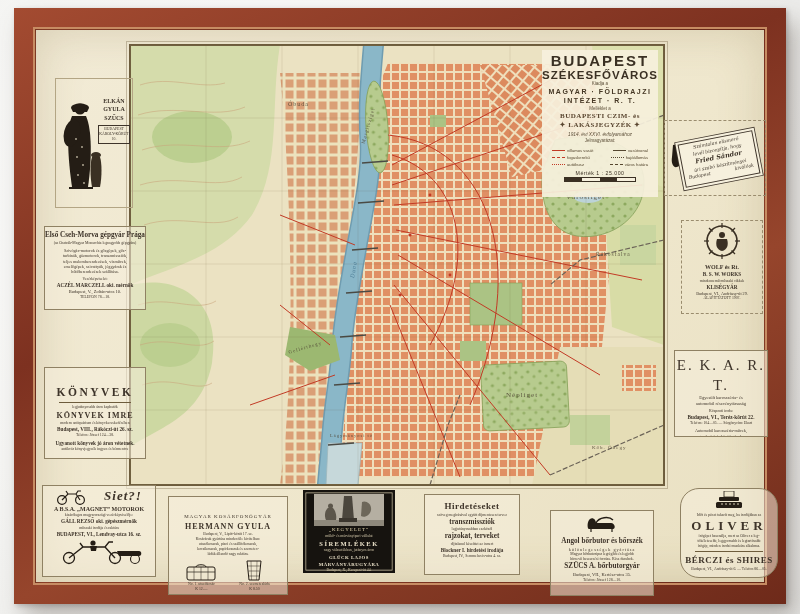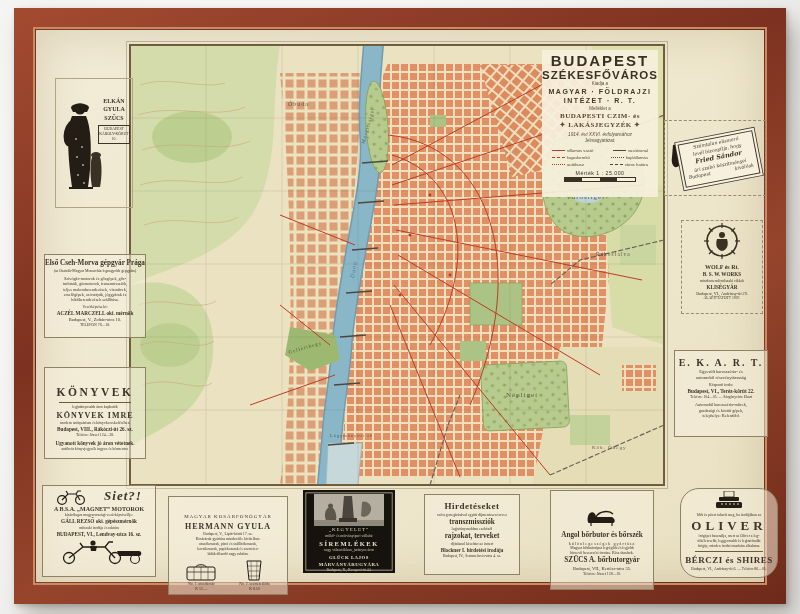--- a/index.html
+++ b/index.html
@@ -56,55 +56,55 @@
     color:#3e342a;text-align:center;overflow:hidden;font-family:"Liberation Serif",serif;}
   .t38{font-size:3.8px;line-height:1.3;}
   .t4{font-size:4.2px;line-height:1.3;}
   .t45{font-size:4.5px;line-height:1.35;}
   .t5{font-size:5px;line-height:1.35;}
   .b5{font-size:5.2px;line-height:1.4;font-weight:bold;}
   .b6{font-size:6px;line-height:1.4;font-weight:bold;}
   .b7{font-size:7.2px;line-height:1.35;font-weight:bold;}
   .b8{font-size:8px;line-height:1.4;font-weight:bold;letter-spacing:1px;}
   .b9{font-size:9px;line-height:1.4;font-weight:bold;letter-spacing:.5px;}
-  .b11{font-size:10px;line-height:1.3;font-weight:bold;letter-spacing:2px;}
+  .b11{font-size:15px;line-height:1.3;font-weight:normal;letter-spacing:2px;}
   .rule{height:0;border-top:1px solid #6d5c3c;margin:2px 14px;}
   .gap2{height:2px;}
   
   .ad-elkan{left:19px;top:48px;width:76px;height:128px;border-color:#b3a584;background:transparent;}
   .elkan-lady{position:absolute;left:3px;top:20px;}
   .elkan-text{position:absolute;right:2px;top:18px;width:32px;}
   .elkan-box{border:0.8px solid #3e342a;margin-top:3px;padding:1px 0;}
   .ad-card{left:628px;top:90px;width:100px;height:74px;border:1px dashed #9a8c6e;background:transparent;}
   .card-tilt{position:absolute;left:16px;top:16px;width:74px;height:40px;background:#f6f0dd;
     border:1px solid #3e342a;box-shadow:0 0 0 2px #f6f0dd, 0 0 0 2.8px #3e342a;
     transform:rotate(-11deg);font-style:italic;font-size:4.6px;line-height:1.45;
     font-family:"DejaVu Serif",serif;padding-top:2px;}
   .card-hand{position:absolute;left:6px;top:22px;}
   .ad-wolf{left:645px;top:190px;width:80px;height:90px;border:1px dashed #9a8c6e;background:transparent;padding-top:2px;}
   .ad-ekart{left:638px;top:320px;width:92px;height:80px;padding-top:5px;}
   .ad-oliver{left:644px;top:458px;width:96px;height:86px;padding-top:2px;border-radius:19px;}
   .oliver-big{font-size:13px;font-weight:bold;letter-spacing:4px;line-height:1.25;}
-  .ad-cseh{left:8px;top:196px;width:100px;height:78px;padding-top:4px;margin-top:28px;}
+  .ad-cseh{left:8px;top:196px;width:100px;height:78px;padding-top:4px;}
   .ad-konyvek{left:8px;top:328px;width:100px;height:72px;padding-top:18px;margin-top:9px;}
   .konyvek-big{font-size:11.5px;font-weight:bold;letter-spacing:2.5px;line-height:1.2;}
   .ad-siet{left:6px;top:455px;width:112px;height:88px;padding-top:2px;}
   .siet-head{display:flex;align-items:flex-start;justify-content:center;gap:18px;}
   .siet-big{font-size:13px;font-weight:bold;font-style:italic;letter-spacing:1px;}
   .ad-hermann{left:132px;top:466px;width:118px;height:80px;padding-top:17px;}
   .basket-row{display:flex;justify-content:space-around;align-items:flex-end;margin-top:2px;padding:0 6px;}
   .basket-col{font-size:3.8px;line-height:1.3;}
   .ad-monument{left:267px;top:460px;width:90px;height:78px;background:#16130f;color:#e9e0c8;
     border:1px solid #16130f;box-shadow:inset 0 0 0 1.5px #16130f, inset 0 0 0 2.2px #cfc4a6;padding-top:3px;}
   .mon-l1{font-size:5px;letter-spacing:1px;color:#e3d6ae;line-height:1.5;}
   .mon-big{font-size:6.5px;font-weight:bold;letter-spacing:1.5px;line-height:1.5;}
   .mon-t{font-size:3.8px;color:#cfc4a6;line-height:1.35;}
   .mon-name{font-size:4.8px;font-weight:bold;letter-spacing:.5px;line-height:1.5;}
   .ad-blockner{left:388px;top:464px;width:94px;height:74px;padding-top:5px;}
-  .ad-szucs{left:514px;top:460px;width:102px;height:82px;padding-top:16px;}
+  .ad-szucs{left:514px;top:480px;width:102px;height:82px;padding-top:2px;}
   
 </style>
 </head>
 <body>
 
 <div class="photo">
   <div class="frame">
     <div class="frame-bevel"></div>
     <div class="paper">
 

